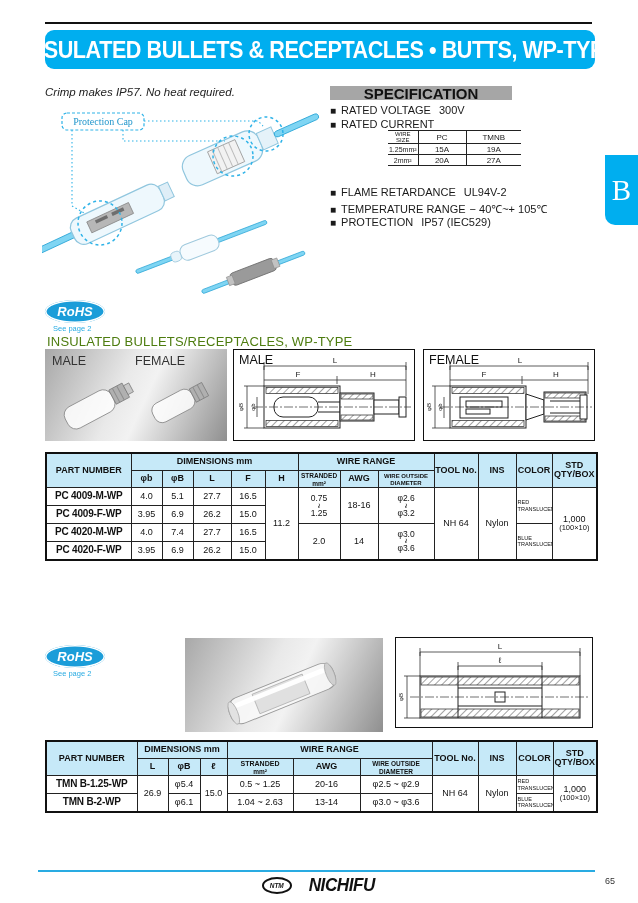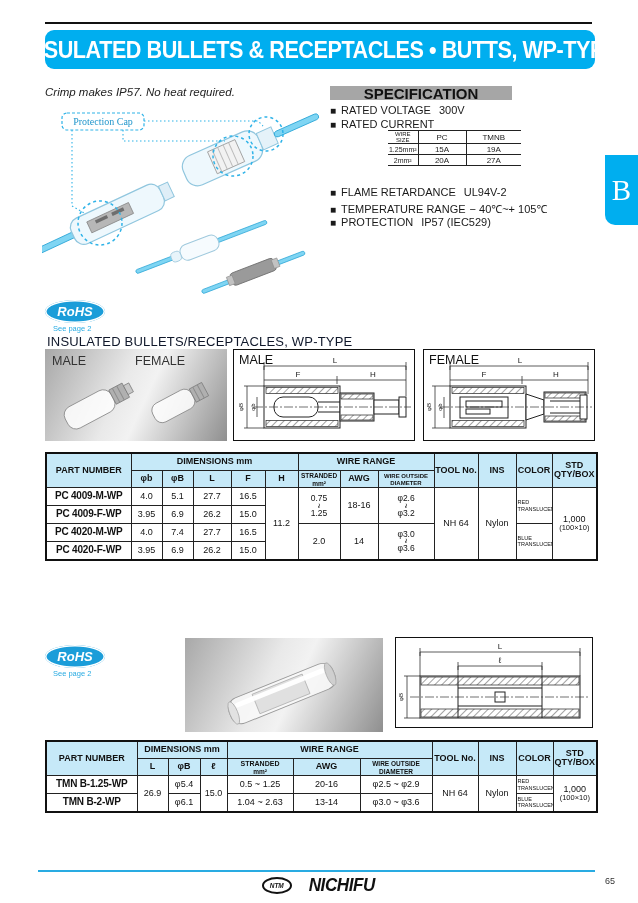--- a/index.html
+++ b/index.html
@@ -39,21 +39,21 @@
   .b-tab span { color:#fff; font-family:"Liberation Serif", serif; font-size:29px; }
 
   
   .rohs-oval { width:60px; height:23px; background:#1B9DD9; border-radius:50%;
                display:flex; align-items:center; justify-content:center;
                box-shadow: inset 0 0 0 1.5px #fff; }
   .rohs-oval span { color:#fff; font-weight:bold; font-style:italic; font-size:13px; }
   .rohs-sub { color:#29ABE2; font-size:7.5px; margin-top:1px; margin-left:8px; }
 
   
-  .sec-head { font-size:13px; color:#0f172a; letter-spacing:0.2px; white-space:nowrap; }
+  .sec-head { font-size:13px; color:#4d7c0f; letter-spacing:0.2px; white-space:nowrap; }
 
   
   .photobox { background:linear-gradient(115deg,#a8a8a8 0%, #e9e9e9 42%, #f2f2f2 55%, #8f8f8f 100%); }
   .photobox .plabel { position:absolute; top:5px; font-size:12.5px; color:#333; }
   .diagbox { background:#fff; border:1.5px solid #111; }
   .diagbox .dlabel { position:absolute; left:5px; top:3px; font-size:12.5px; color:#111; }
   .dtxt { font-family:"Liberation Sans",sans-serif; font-size:8px; fill:#222; }
   .dtxt-s { font-family:"Liberation Sans",sans-serif; font-size:6px; fill:#222; }
 
   

